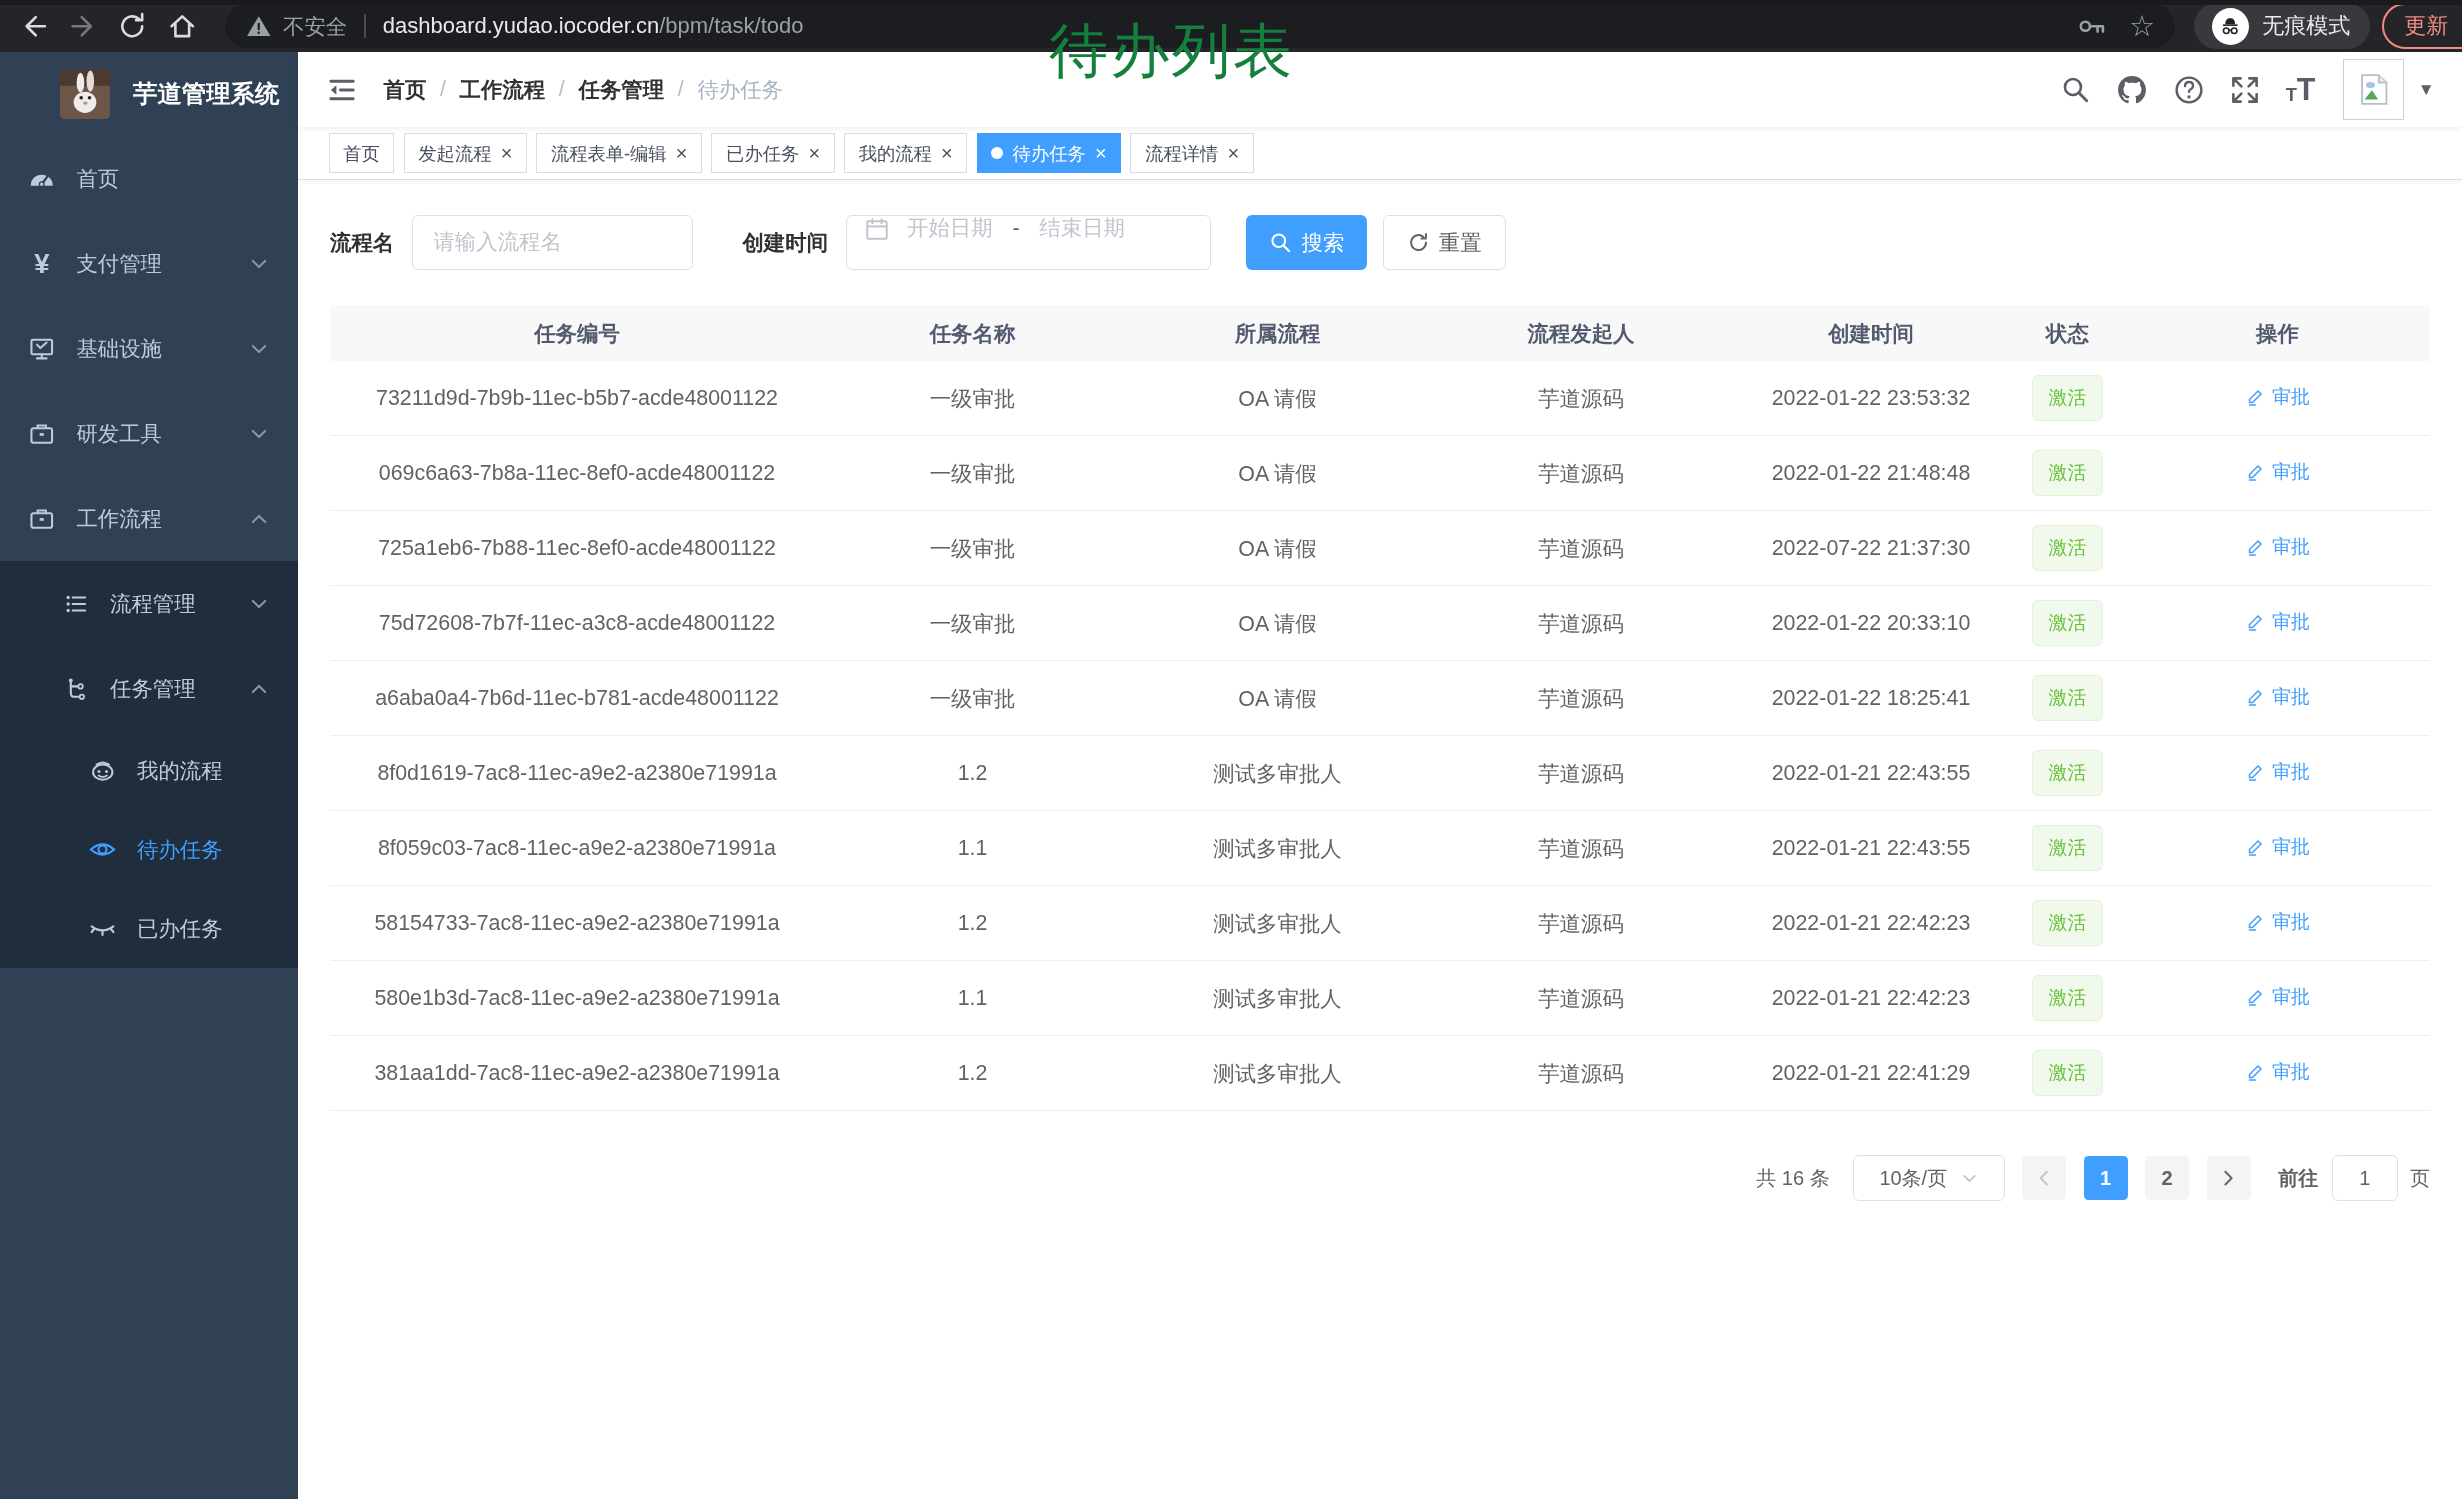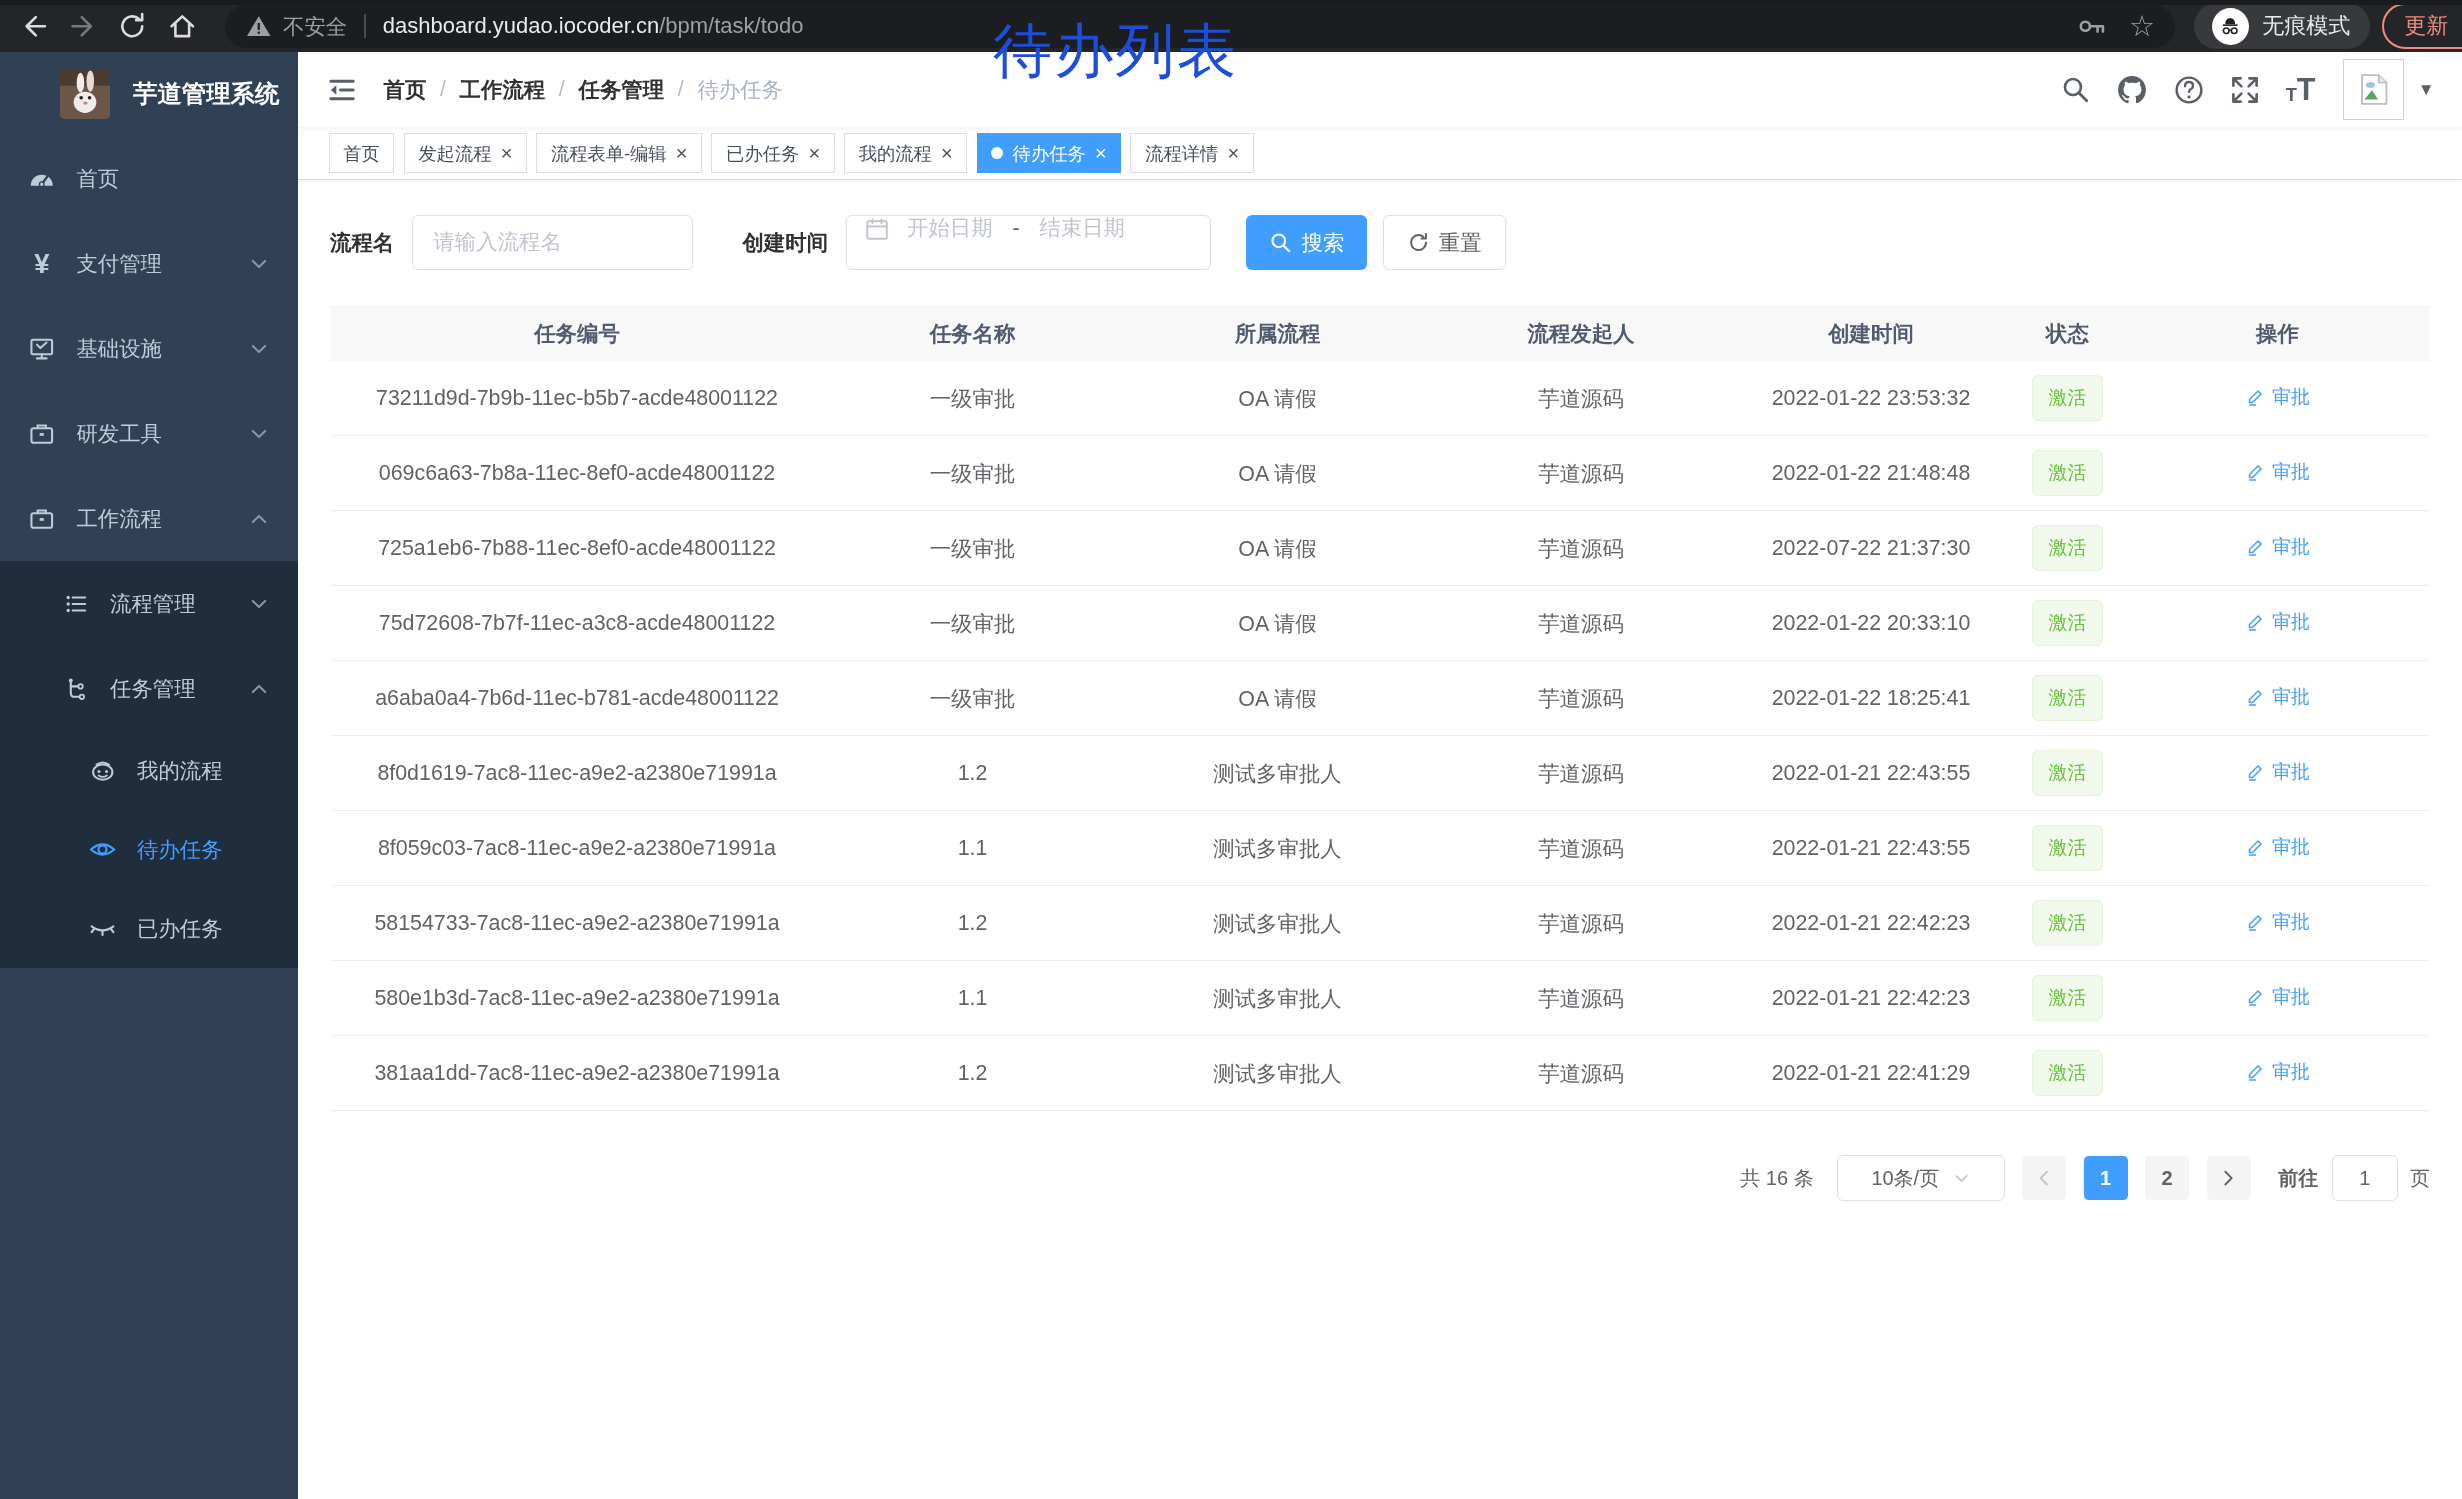--- a/index.html
+++ b/index.html
@@ -22,21 +22,21 @@
   .star { font-size:29px; color:#9aa0a6; line-height:1; }
   .incog-chip { margin-left:19px; height:46px; background:#38393d; border-radius:23px; display:flex; align-items:center; padding:0 20px 0 5.3px; flex-shrink:0; }
   .incog-circle { width:37px; height:37px; border-radius:50%; background:#fff; display:flex; align-items:center; justify-content:center; }
   .incog-chip span { color:#e8eaed; font-size:22px; margin-left:13px; white-space:nowrap; }
   .update-pill { margin-left:12.2px; height:46px; border:2.3px solid #f28b82; border-radius:23px; display:flex; align-items:center; padding:0 15.3px 0 20px; color:#f28b82; flex-shrink:0; }
   .update-pill .lbl { font-size:22px; white-space:nowrap; }
   .dots3 { display:flex; flex-direction:column; gap:4.6px; margin-left:15.3px; }
   .dots3 i { width:5.3px; height:5.3px; border-radius:50%; background:#f28b82; }
 
   
-  .annotation { position:absolute; left:993px; top:12.2px; z-index:60; font-size:59px; font-weight:500; color:#1d4ed8; letter-spacing:2.3px; white-space:nowrap; }
+  .annotation { position:absolute; left:1049px; top:12.2px; z-index:60; font-size:59px; font-weight:500; color:#15803d; letter-spacing:2.3px; white-space:nowrap; }
 
   
   .app { display:flex; height:1448px; }
   .sidebar { width:298px; background:#304156; flex-shrink:0; overflow:hidden; }
   .logo-row { height:84px; display:flex; align-items:center; padding-left:60px; }
   .logo-img { width:50px; height:50px; border-radius:4.6px; overflow:hidden; flex-shrink:0; }
   .logo-title { color:#fff; font-size:24.4px; font-weight:700; margin-left:23px; white-space:nowrap; }
   .m-item { position:relative; height:85px; display:flex; align-items:center; color:#bfcbd9; font-size:21.4px; cursor:pointer; white-space:nowrap; }
   .m-item .mi { width:35px; display:flex; justify-content:center; flex-shrink:0; }
   .m-item .ml { margin-left:17px; }
@@ -92,21 +92,21 @@
   .t-head { height:56px; background:#f8f8f9; }
   .t-head > div { text-align:center; font-size:21.4px; font-weight:700; color:#515a6e; }
   .t-row { height:75px; border-bottom:1.5px solid #ebeef5; }
   .t-row > div { text-align:center; font-size:21.4px; color:#606266; white-space:nowrap; }
   .tag { display:inline-flex; align-items:center; justify-content:center; height:46px; padding:0 15.3px; background:#f0f9eb; border:1.5px solid #e1f3d8; border-radius:6.1px; color:#67c23a; font-size:19px; }
   .op-link { display:inline-flex; align-items:center; gap:6.9px; color:#409eff; font-size:19px; cursor:pointer; }
 
   
   .pagination { margin-top:44px; display:flex; justify-content:flex-end; align-items:center; font-size:20px; color:#606266; }
   .pg-total { margin-right:23px; white-space:nowrap; }
-  .pg-size { width:168px; height:46px; border:1.5px solid #dcdfe6; border-radius:6.1px; display:flex; align-items:center; justify-content:center; gap:13.7px; cursor:pointer; white-space:nowrap; }
+  .pg-size { width:152px; height:46px; border:1.5px solid #dcdfe6; border-radius:6.1px; display:flex; align-items:center; justify-content:center; gap:13.7px; cursor:pointer; white-space:nowrap; }
   .pg-size .chev { color:#c0c4cc; }
   .pg-btn { min-width:44px; height:44px; margin-left:17.5px; border-radius:4.6px; background:#f4f4f5; display:flex; align-items:center; justify-content:center; font-weight:700; cursor:pointer; }
   .pg-btn.disabled { color:#c0c4cc; cursor:default; }
   .pg-btn.current { background:#409eff; color:#fff; }
   .pg-goto { margin-left:27.5px; white-space:nowrap;font-weight:bold; }
   .goto-input { width:66px; height:46px; margin-left:13.7px; border:1.5px solid #dcdfe6; border-radius:6.1px; text-align:center; font-size:20px; color:#606266; outline:none; font-family:inherit; }
   .pg-unit { margin-left:12.2px; white-space:nowrap; }
 </style>
 </head>
 <body>

